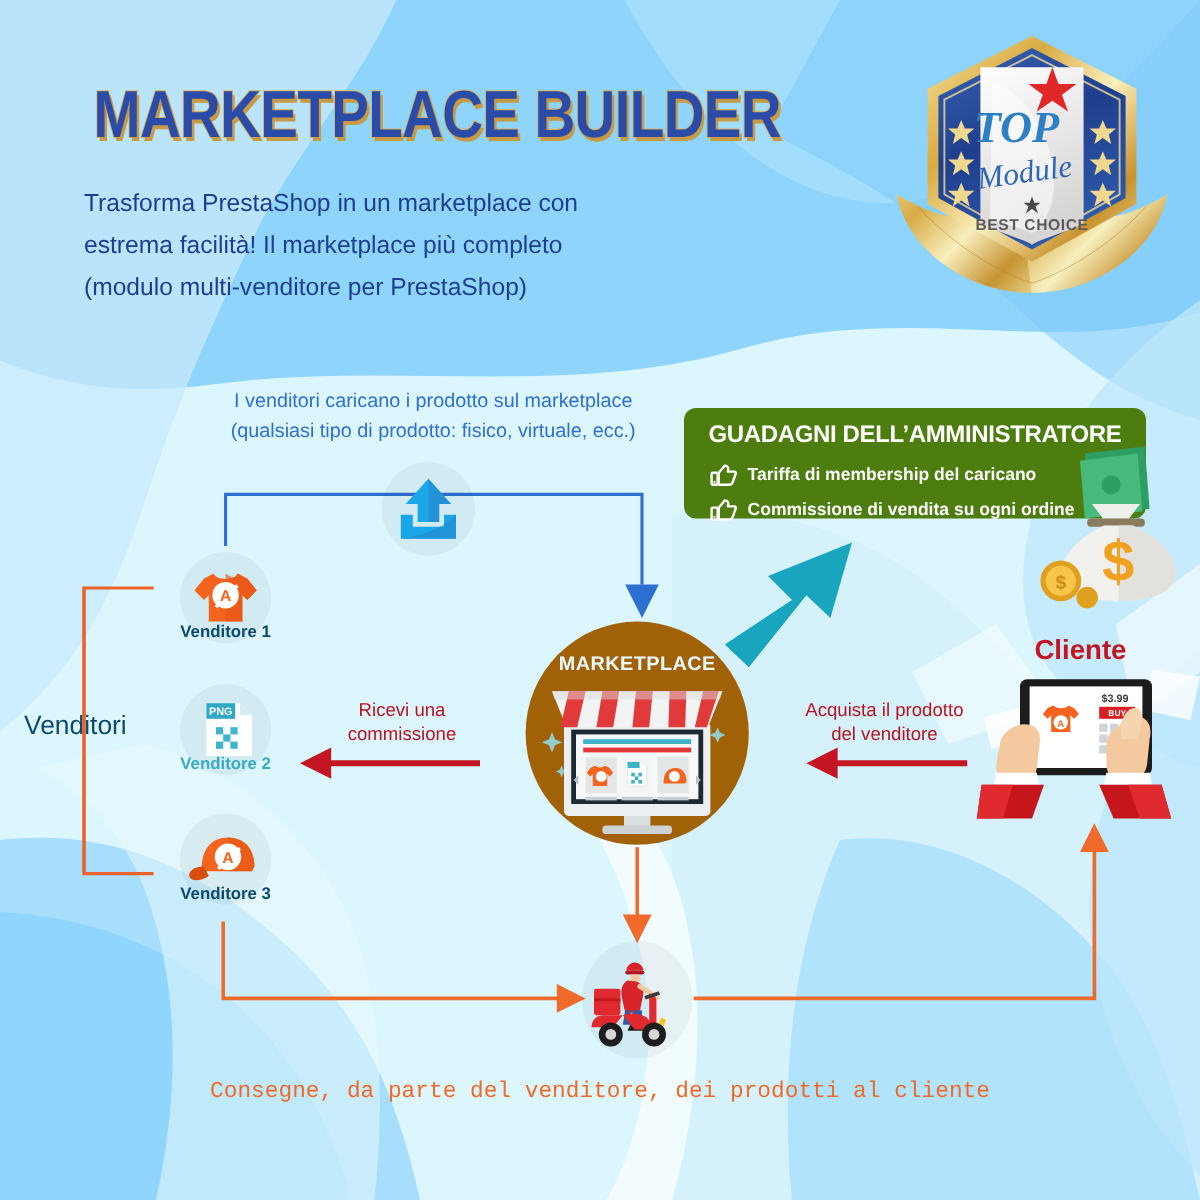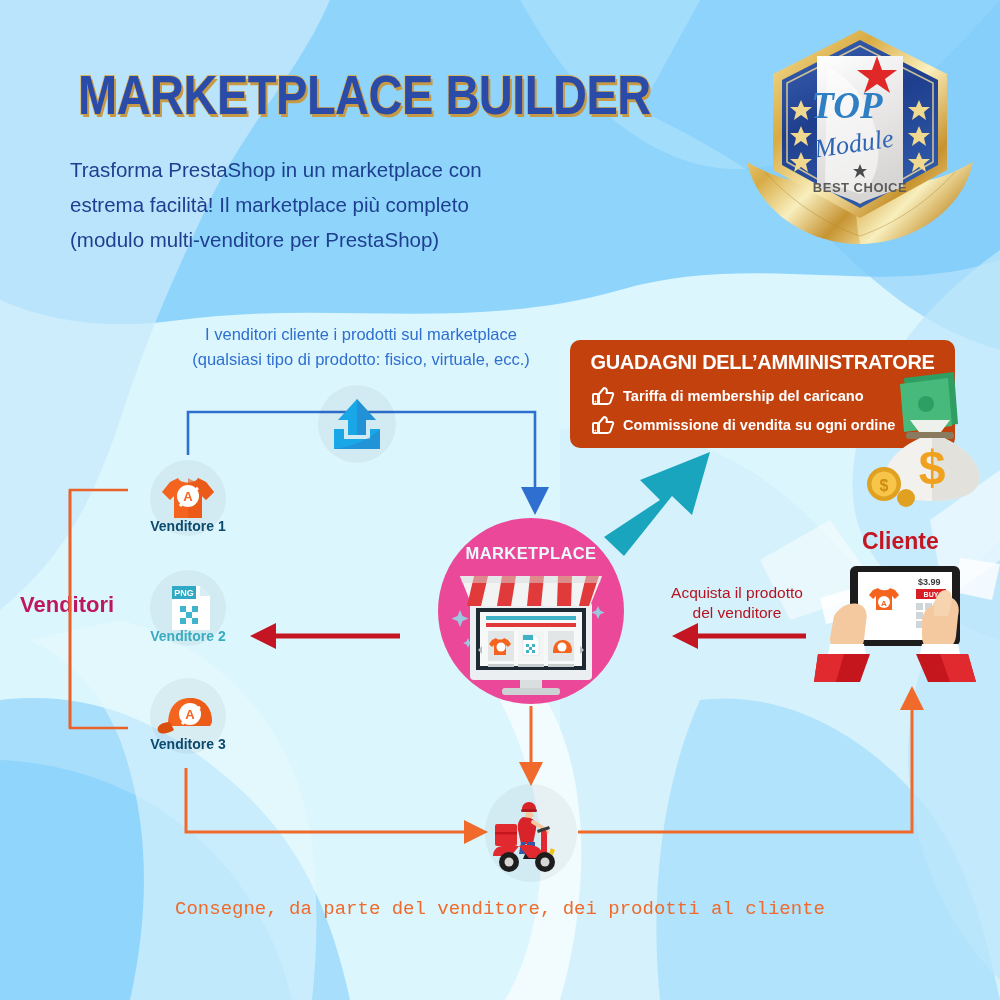--- a/index.html
+++ b/index.html
@@ -35,57 +35,57 @@
   .badge-wrap { position:absolute; left:735px; top:22px; width:250px; height:235px; }
 
   
   .upload-text {
     position:absolute; left:146px; top:322px; width:430px;
     font-size:16.5px; line-height:25px; color:#2f6fd0; text-align:center; font-weight:400;
   }
 
   
   .admin-box {
-    position:absolute; left:570px; top:340px; width:385px; height:108px;
-    background:#c2410c; border-radius:10px; z-index:4;
+    position:absolute; left:570px; top:340px; width:385px; height:92px;
+    background:#4d7c0f; border-radius:10px; z-index:4;
   }
   .admin-title {
     position:absolute; left:0; right:0; top:11px; text-align:center;
     color:#fff; font-size:20px; font-weight:bold; letter-spacing:-0.3px;
   }
   .admin-li {
     position:absolute; left:22px; color:#fff; font-size:14.6px; font-weight:bold;
     display:flex; align-items:center; gap:9px;
   }
   .admin-li.l1 { top:46px; }
   .admin-li.l2 { top:75px; }
 
   .moneybag { position:absolute; left:862px; top:362px; width:138px; height:140px; z-index:5; }
 
   
   .vendori-label {
-    position:absolute; left:20px; top:592px; font-size:22px; font-weight:bold; color:#be185d;
+    position:absolute; left:20px; top:592px; font-size:22px; font-weight:normal; color:#0c4a6e;
   }
   .vendor {
     position:absolute; width:76px; height:76px; border-radius:50%;
     background:rgba(0,0,0,0.045); z-index:3;
   }
   .vendor .vlabel {
     position:absolute; left:-26px; width:128px; top:58px; text-align:center;
     font-size:14px; font-weight:bold; color:#0c4a6e; white-space:nowrap;
   }
   .vendor .vlabel.teal { color:#3aabc0; }
   .v1 { left:150px; top:460px; }
   .v2 { left:150px; top:570px;text-decoration:underline; }
   .v3 { left:150px; top:678px; }
 
   
   .mkt-circle {
     position:absolute; left:438px; top:518px; width:186px; height:186px;
-    border-radius:50%; background:#ec4899; z-index:3;
+    border-radius:50%; background:#a16207; z-index:3;
   }
   .mkt-title {
     position:absolute; left:0; right:0; top:26px; text-align:center;
     color:#eafbff; font-size:16.5px; font-weight:bold; letter-spacing:.4px;
   }
 
   
   .client-label {
     position:absolute; left:862px; top:528px; font-size:23px; font-weight:bold; color:#c41522;
   }
@@ -248,21 +248,21 @@
       <polygon points="488,832 464,820 464,844" fill="#ef6a2b"></polygon>
     </g>
 
     <g>
       <path d="M578,832 L912,832 L912,706" stroke="#ef6a2b" stroke-width="3" fill="none"></path>
       <polygon points="912,686 900,710 924,710" fill="#ef6a2b"></polygon>
     </g>
   </svg>
 
   <div class="upload-text">
-    <div>I venditori cliente i prodotti sul marketplace</div>
+    <div>I venditori caricano i prodotto sul marketplace</div>
     <div>(qualsiasi tipo di prodotto: fisico, virtuale, ecc.)</div>
   </div>
   <div class="upload-icon-circle">
     <svg viewBox="0 0 78 78" width="78" height="78">
       <path d="M39,14 L58,35 H48 V50 H30 V35 H20 Z" fill="#1aa7e8"></path>
       <path d="M39,14 L58,35 H48 V50 H39 Z" fill="#2b7fc4" opacity="0.55"></path>
       <path d="M16,44 V64 H62 V44 H52 V54 H26 V44 Z" fill="#1aa7e8"></path>
       <path d="M62,44 V64 H16 C32,62 50,56 62,44 Z" fill="#2b7fc4" opacity="0.45"></path>
     </svg>
   </div>
@@ -438,20 +438,24 @@
     <path d="M8,96 L60,96 L50,124 L4,124 Z" fill="#c4161c"></path>
     <path d="M8,96 L34,96 L26,124 L4,124 Z" fill="#e02a2f"></path>
 
     <path d="M122,48 C126,40 134,36 142,40 C148,43 150,50 148,58 L146,78 C145,88 138,92 130,92 L122,92 C116,92 112,86 112,78 L112,64 C112,56 116,50 122,48 Z" fill="#f4c9a0"></path>
     <path d="M124,46 C126,38 130,32 136,32 C141,32 143,38 141,46 L138,58 L124,58 Z" fill="#f7d4b0"></path>
     <path d="M112,86 L148,86 L150,96 L110,96 Z" fill="#ffffff"></path>
     <path d="M106,96 L158,96 L166,124 L118,124 Z" fill="#c4161c"></path>
     <path d="M130,96 L158,96 L166,124 L140,124 Z" fill="#e02a2f"></path>
   </svg>
 
+  <div class="commission-text">
+    <div>Ricevi una</div>
+    <div>commissione</div>
+  </div>
   <div class="acquista-text">
     <div>Acquista il prodotto</div>
     <div>del venditore</div>
   </div>
 
   <div class="scooter-circle">
     <svg width="92" height="98" viewBox="0 0 92 98">
 
       <path d="M44,18 C40,18 37,21 37,25 h14 c0,-4 -3,-7 -7,-7 Z" fill="#d8232a"></path>
       <rect x="36" y="25" width="16" height="3" rx="1.5" fill="#b01a20"></rect>

